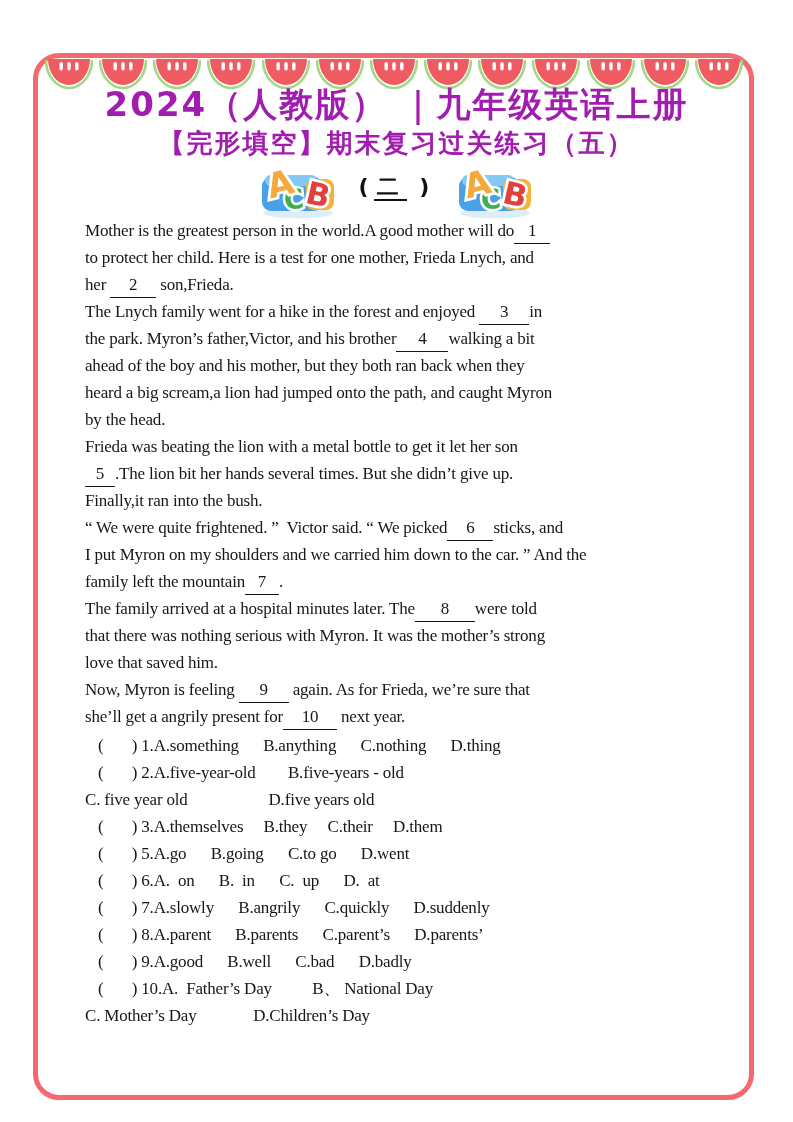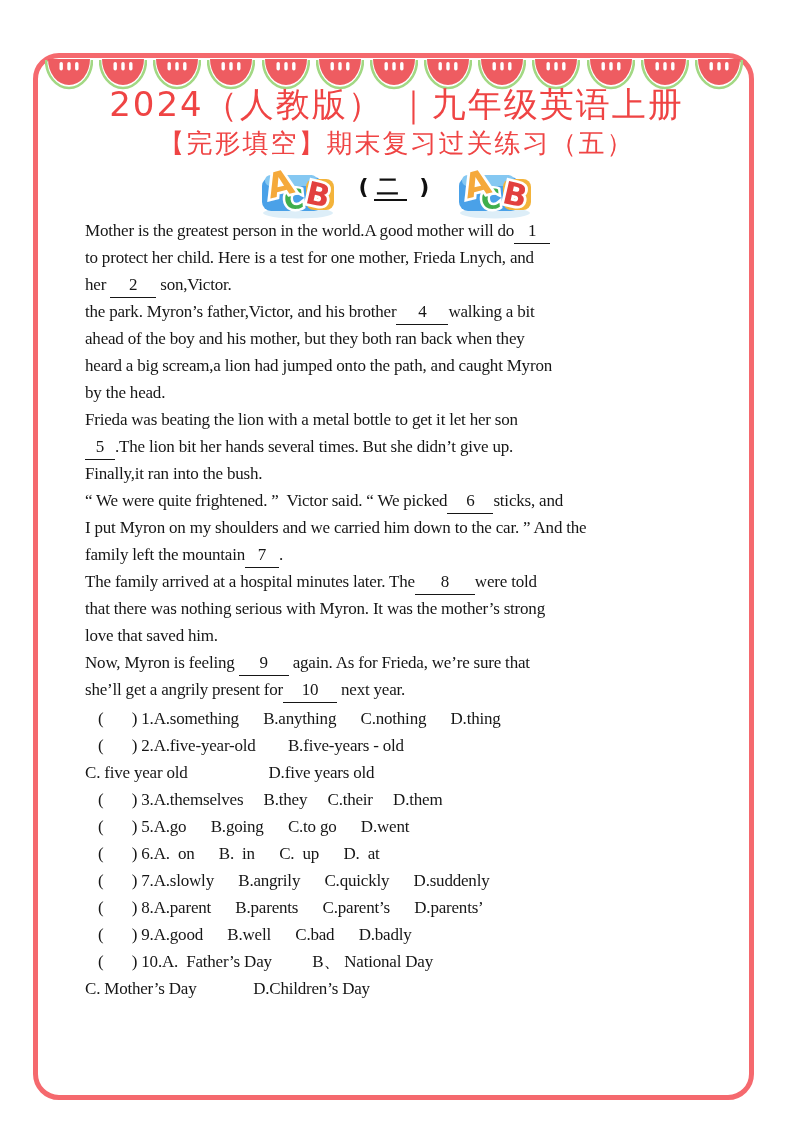--- a/index.html
+++ b/index.html
@@ -4,21 +4,21 @@
 <style>
   html,body{margin:0;padding:0;background:#ffffff;}
   .page{position:relative;width:793px;height:1122px;background:#ffffff;overflow:hidden;
         font-family:"DejaVu Sans","Liberation Sans",sans-serif;color:#161616;}
   .frame{position:absolute;left:33px;top:53px;width:721px;height:1047px;
          border:5px solid #f5696e;border-radius:26px;box-sizing:border-box;}
   .melons{position:absolute;left:45px;top:57px;width:698px;display:flex;
           justify-content:space-between;}
   .melon{width:48px;height:34px;}
   .melon svg{display:block;}
-  .title{position:absolute;left:40px;width:713px;text-align:center;font-weight:normal;color:#ef4444;}
+  .title{position:absolute;left:40px;width:713px;text-align:center;font-weight:bold;color:#a21caf;}
   .t1{top:82px;font-size:34px;letter-spacing:2px;}
   .t2{top:126px;font-size:26px;letter-spacing:2px;}
   .abc-row{position:absolute;top:160px;left:0;width:793px;display:flex;align-items:center;
            justify-content:center;gap:22px;}
   .abc{width:78px;height:60px;display:inline-block;}
   .abc svg{display:block;}
   .section{font-size:22px;font-weight:bold;letter-spacing:5px;color:#101010;padding-bottom:6px;}
   .section .mark{border-bottom:2px solid #101010;padding:0 3px;}
   .content{position:absolute;left:85px;top:218px;width:648px;font-family:Liberation Serif, serif;}
   .pline{height:27px;line-height:26px;font-size:17px;letter-spacing:-0.2px;white-space:pre;}
@@ -180,21 +180,22 @@
           <text x="8" y="36" font-size="34" font-weight="bold" fill="#f5a93b" stroke="#ffffff" stroke-width="5.5" paint-order="stroke" transform="rotate(-14 20 24)">A</text>
           <text x="48" y="45" font-size="31" font-weight="bold" fill="#e2403e" stroke="#ffffff" stroke-width="5.5" paint-order="stroke" transform="rotate(13 58 32)">B</text>
         </svg>
       </span>
   </div>
 
   <div class="content">
     <div id="passage">
         <div class="pline"><span>Mother is the greatest person in the world.A good mother will do</span><span class="blank" style="min-width: 36px;">1</span></div>
         <div class="pline"><span>to protect her child. Here is a test for one mother, Frieda Lnych, and</span></div>
-        <div class="pline"><span>her </span><span class="blank" style="min-width: 46px;">2</span><span> son,Victor.</span></div>
+        <div class="pline"><span>her </span><span class="blank" style="min-width: 46px;">2</span><span> son,Frieda.</span></div>
+        <div class="pline"><span>The Lnych family went for a hike in the forest and enjoyed </span><span class="blank" style="min-width: 50px;">3</span><span>in</span></div>
         <div class="pline"><span>the park. Myron’s father,Victor, and his brother</span><span class="blank" style="min-width: 52px;">4</span><span>walking a bit</span></div>
         <div class="pline"><span>ahead of the boy and his mother, but they both ran back when they</span></div>
         <div class="pline"><span>heard a big scream,a lion had jumped onto the path, and caught Myron</span></div>
         <div class="pline"><span>by the head.</span></div>
         <div class="pline"><span>Frieda was beating the lion with a metal bottle to get it let her son</span></div>
         <div class="pline"><span class="blank" style="min-width: 30px;">5</span><span>.The lion bit her hands several times. But she didn’t give up.</span></div>
         <div class="pline"><span>Finally,it ran into the bush.</span></div>
         <div class="pline"><span>“ We were quite frightened. ”  Victor said. “ We picked</span><span class="blank" style="min-width: 46px;">6</span><span>sticks, and</span></div>
         <div class="pline"><span>I put Myron on my shoulders and we carried him down to the car. ” And the</span></div>
         <div class="pline"><span>family left the mountain</span><span class="blank" style="min-width: 34px;">7</span><span>.</span></div>

